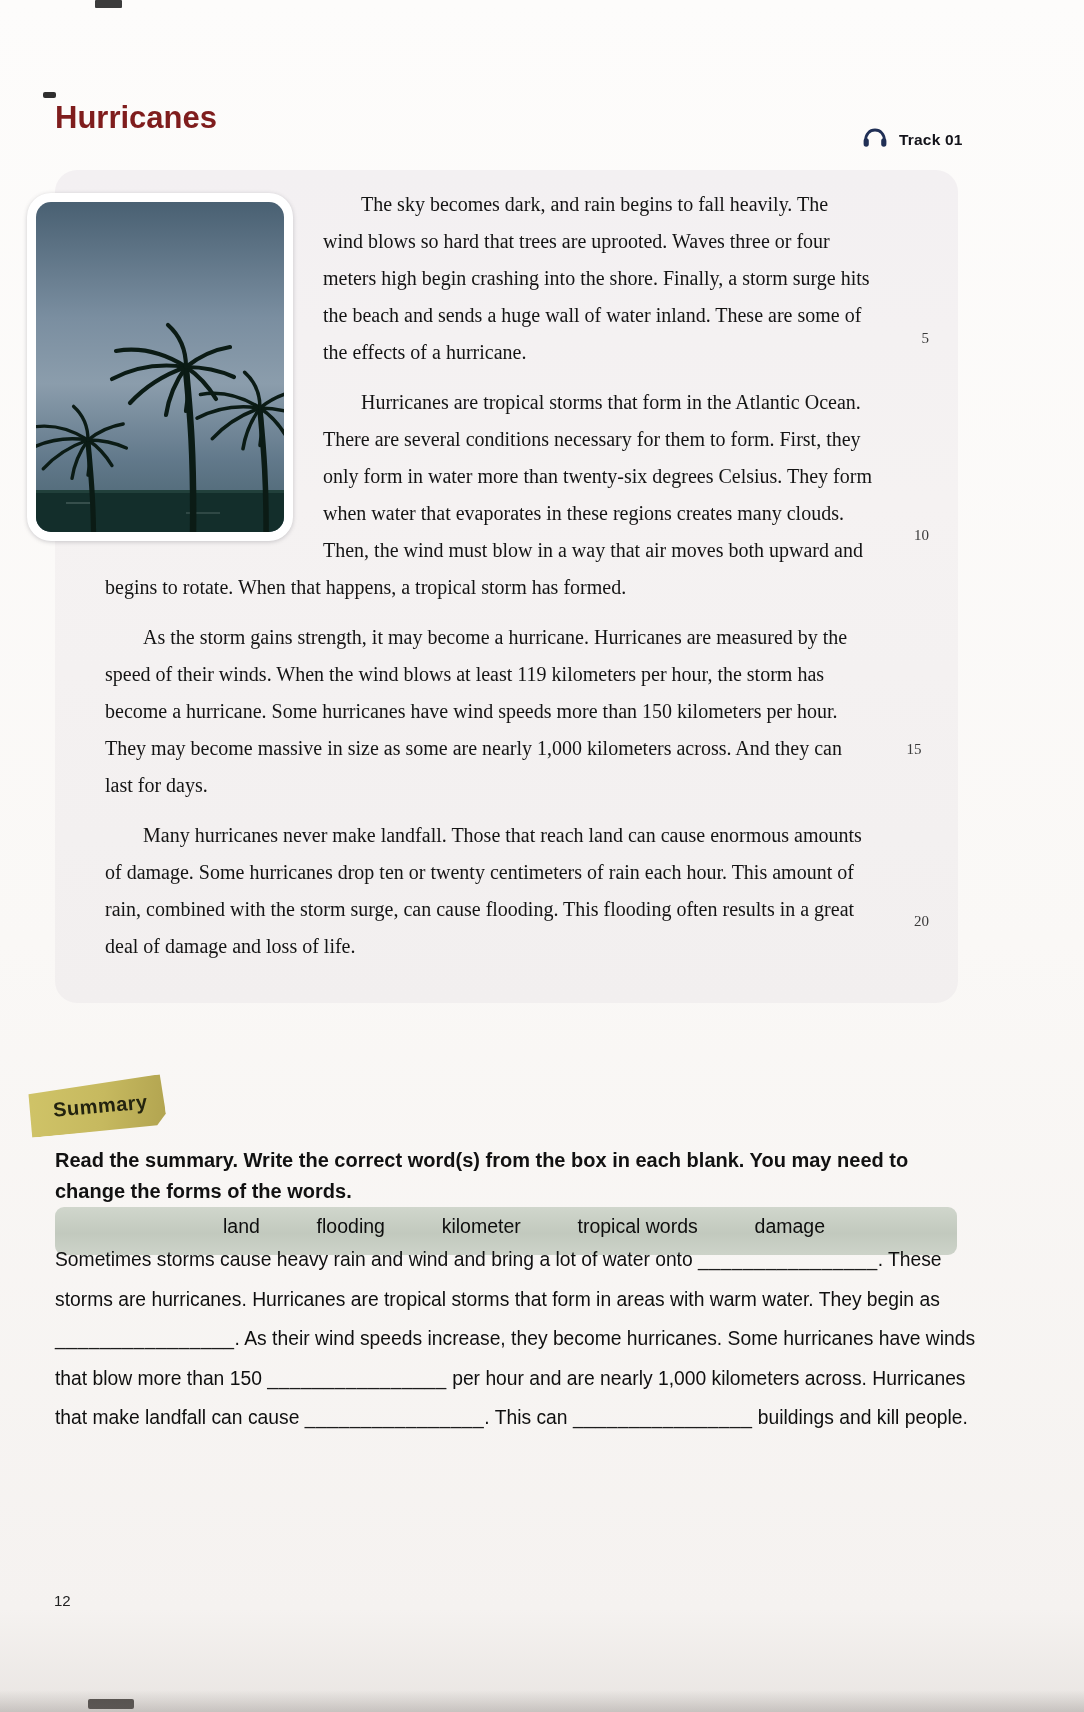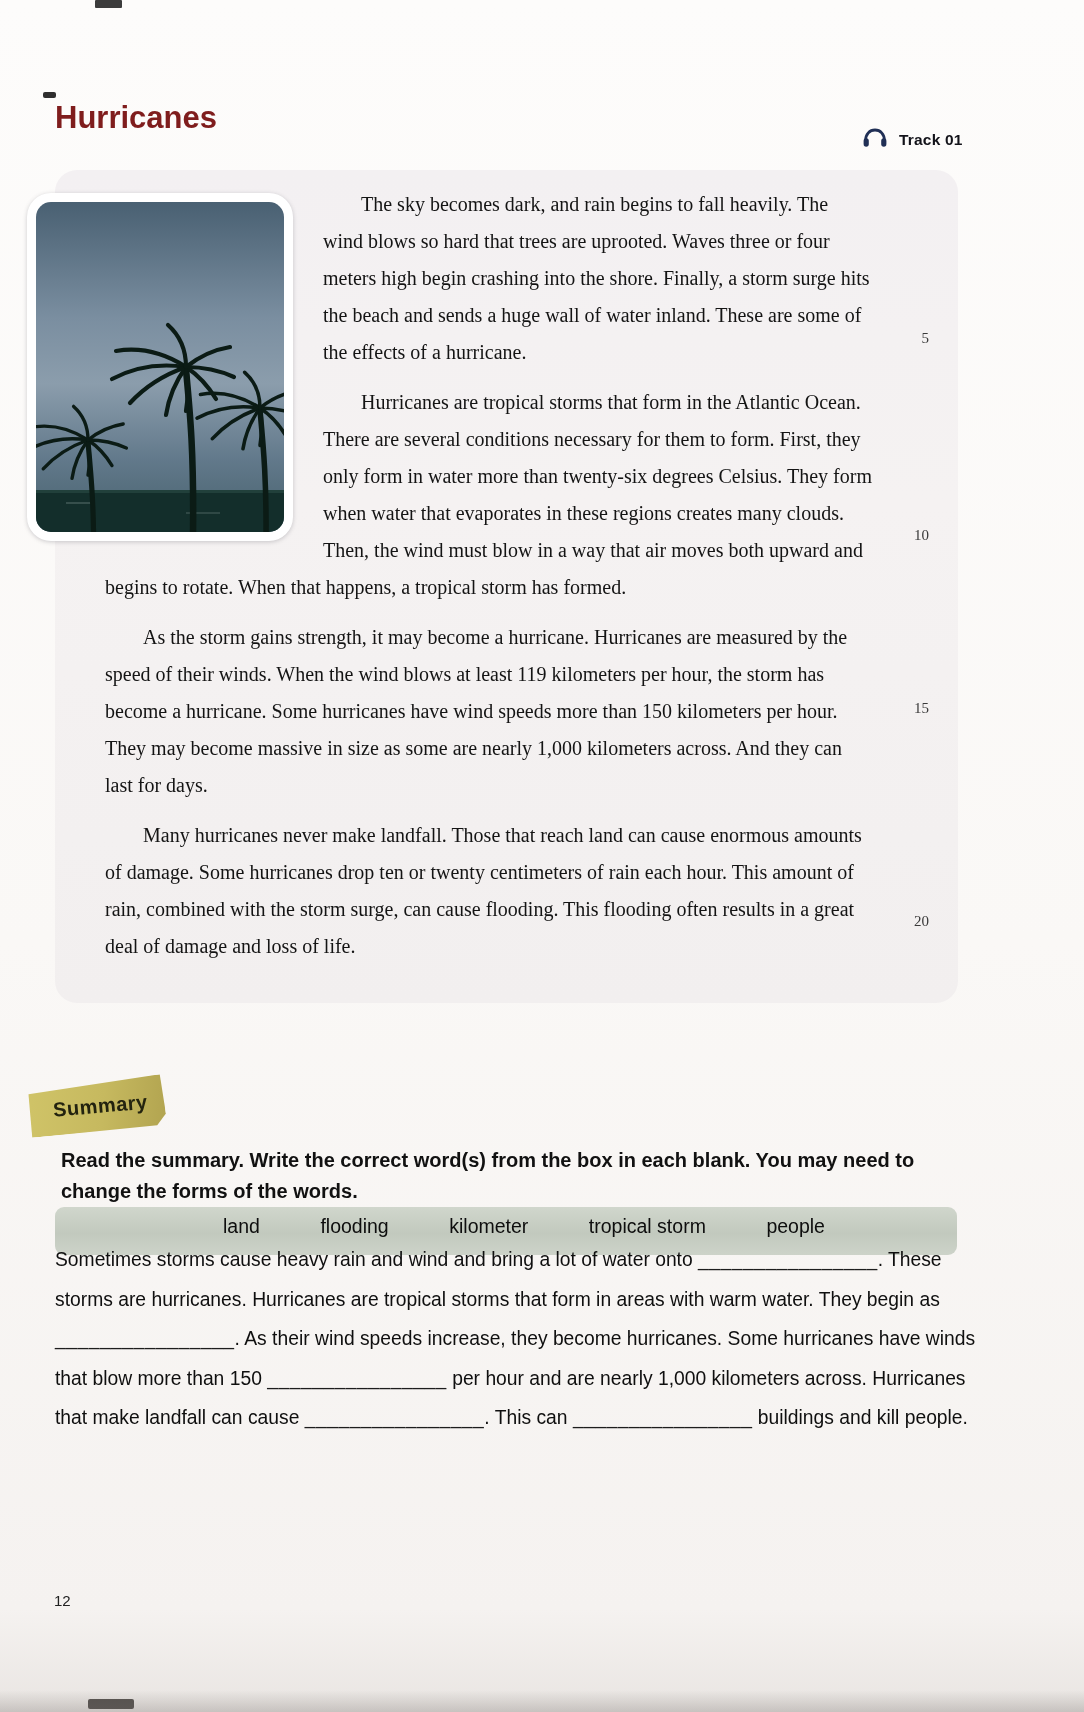--- a/index.html
+++ b/index.html
@@ -34,34 +34,34 @@
     position:absolute; left:105px; top:186px; width:768px;
     font-family:"Liberation Serif", serif; font-size:20px; line-height:37px; color:#141414;
   }
   .photo-spacer { float:left; width:218px; height:380px; }
   .passage-text p { margin:0 0 13px 0; text-indent:38px; }
 
   .line-num {
     position:absolute; left:899px; width:30px; text-align:right;
     font-family:"Liberation Serif", serif; font-size:15px; color:#3a3a3a;
   }
-  .ln5  { top:330px; } .ln10 { top:527px; } .ln15 { top:700px; } .ln20 { top:913px; }
+  .ln5  { top:330px; } .ln10 { top:527px; } .ln15 { top:741px;text-align:center; } .ln20 { top:913px; }
 
   .tape {
     position:absolute; left:27px; top:1080px; width:138px; height:52px;
     transform:rotate(-5deg);
     background:linear-gradient(100deg,#d0c468 0%,#c6b95f 55%,#b2a450 100%);
     clip-path:polygon(2% 16%, 98% 0%, 100% 76%, 93% 97%, 2% 100%);
     display:flex; align-items:center;
   }
   .tape .tape-lbl { padding-left:26px; font-size:20px; font-weight:bold; color:#23230f; letter-spacing:0.5px; }
 
   .instructions {
     position:absolute; left:55px; top:1145px; width:906px;
-    font-size:20px; font-weight:bold; line-height:31px; color:#111;margin-left:6px;
+    font-size:20px; font-weight:bold; line-height:31px; color:#111;
   }
 
   .word-box {
     position:absolute; left:55px; top:1207px; width:902px; height:48px;
     background:linear-gradient(180deg,#d0d6cc 0%,#c2c9be 55%,#cdd3c9 100%);
     border-radius:9px;
     display:flex; align-items:center; justify-content:space-between;
     padding:0 132px 10px 168px;
   }
   .word-box .word { font-size:19.5px; color:#0e0e0e; white-space:nowrap; }
@@ -150,22 +150,22 @@
 <div class="tape">
   <span class="tape-lbl">Summary</span>
 </div>
 
 <div class="instructions">Read the summary. Write the correct word(s) from the box in each blank. You may need to change the forms of the words.</div>
 
 <div class="word-box">
   <span class="word">land</span>
   <span class="word">flooding</span>
   <span class="word">kilometer</span>
-  <span class="word">tropical storm</span>
-  <span class="word">people</span>
+  <span class="word">tropical words</span>
+  <span class="word">damage</span>
 </div>
 
 <p class="cloze"><span>Sometimes storms cause heavy rain and wind and bring a lot of water onto </span><span class="blank">________________</span><span>. These storms are hurricanes. Hurricanes are tropical storms that form in areas with warm water. They begin as </span><span class="blank">________________</span><span>. As their wind speeds increase, they become hurricanes. Some hurricanes have winds that blow more than 150 </span><span class="blank">________________</span><span> per hour and are nearly 1,000 kilometers across. Hurricanes that make landfall can cause </span><span class="blank">________________</span><span>. This can </span><span class="blank">________________</span><span> buildings and kill people.</span></p>
 
 <div class="page-num">12</div>
 
 <div class="reg-bottom"></div>
 <div class="bottom-shade"></div>
 
 </body></html>

